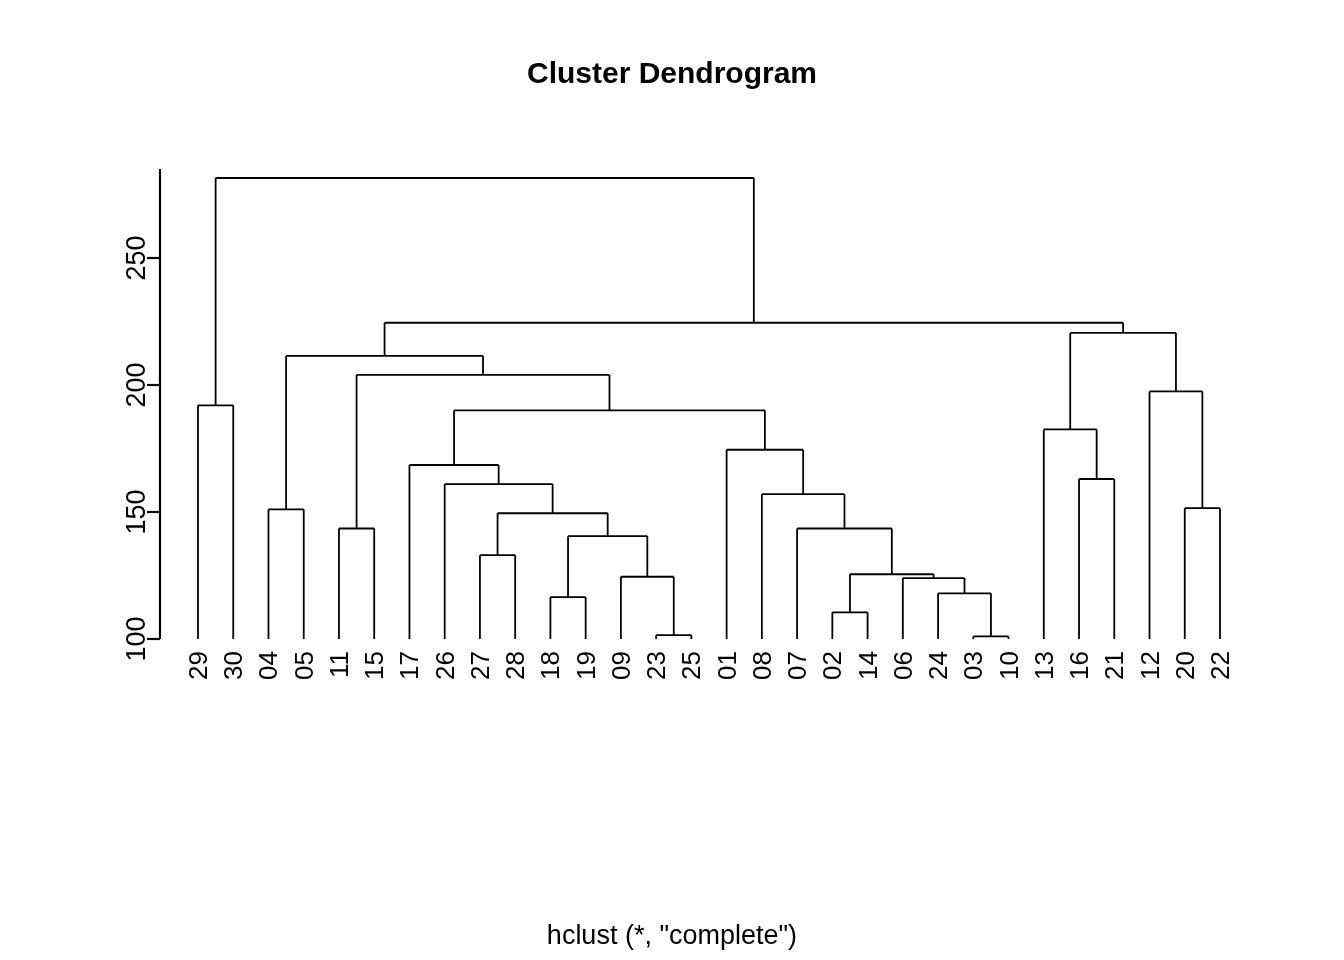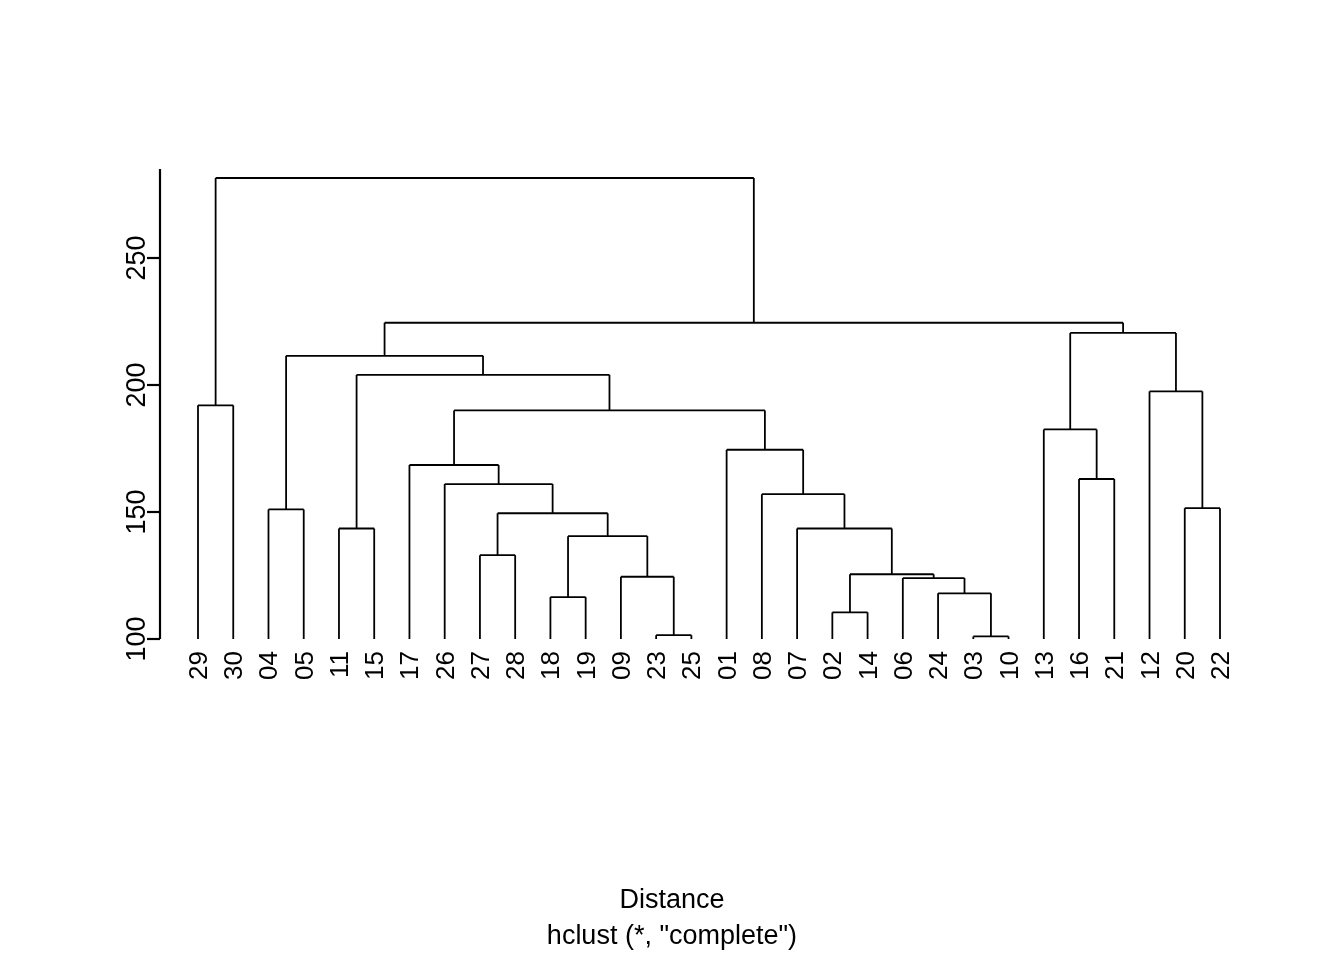--- a/index.html
+++ b/index.html
@@ -69,20 +69,21 @@
     font-family: "Liberation Sans", sans-serif;
     font-size: 26px;
     fill: #000000;
   }
 </style>
 </head>
 <body>
 
 <div id="page">
 
+  <div id="plot-title">Cluster Dendrogram</div>
 
   <svg id="canvas" width="1344" height="960">
     <g id="axis-group">
         <line x1="160" y1="169.09999999999997" x2="160" y2="639" class="axis-line"></line>
         <line x1="147" y1="639" x2="160" y2="639" class="tick-line"></line>
         <text x="136" y="639" class="tick-label" text-anchor="middle" dominant-baseline="central" transform="rotate(-90 136 639)">100</text>
         <line x1="147" y1="512" x2="160" y2="512" class="tick-line"></line>
         <text x="136" y="512" class="tick-label" text-anchor="middle" dominant-baseline="central" transform="rotate(-90 136 512)">150</text>
         <line x1="147" y1="385" x2="160" y2="385" class="tick-line"></line>
         <text x="136" y="385" class="tick-label" text-anchor="middle" dominant-baseline="central" transform="rotate(-90 136 385)">200</text>
@@ -205,16 +206,15 @@
         <text x="1008.5517241379309" y="651" class="leaf-label" text-anchor="end" dominant-baseline="central" transform="rotate(-90 1008.5517241379309 651)">10</text>
         <text x="1043.7931034482758" y="651" class="leaf-label" text-anchor="end" dominant-baseline="central" transform="rotate(-90 1043.7931034482758 651)">13</text>
         <text x="1079.0344827586207" y="651" class="leaf-label" text-anchor="end" dominant-baseline="central" transform="rotate(-90 1079.0344827586207 651)">16</text>
         <text x="1114.2758620689656" y="651" class="leaf-label" text-anchor="end" dominant-baseline="central" transform="rotate(-90 1114.2758620689656 651)">21</text>
         <text x="1149.5172413793102" y="651" class="leaf-label" text-anchor="end" dominant-baseline="central" transform="rotate(-90 1149.5172413793102 651)">12</text>
         <text x="1184.7586206896551" y="651" class="leaf-label" text-anchor="end" dominant-baseline="central" transform="rotate(-90 1184.7586206896551 651)">20</text>
         <text x="1220" y="651" class="leaf-label" text-anchor="end" dominant-baseline="central" transform="rotate(-90 1220 651)">22</text>
       </g>
   </svg>
 
-  <div id="xlab-1">Distance</div>
   <div id="xlab-2">hclust (*, "complete")</div>
 
 </div>
 
 </body></html>

